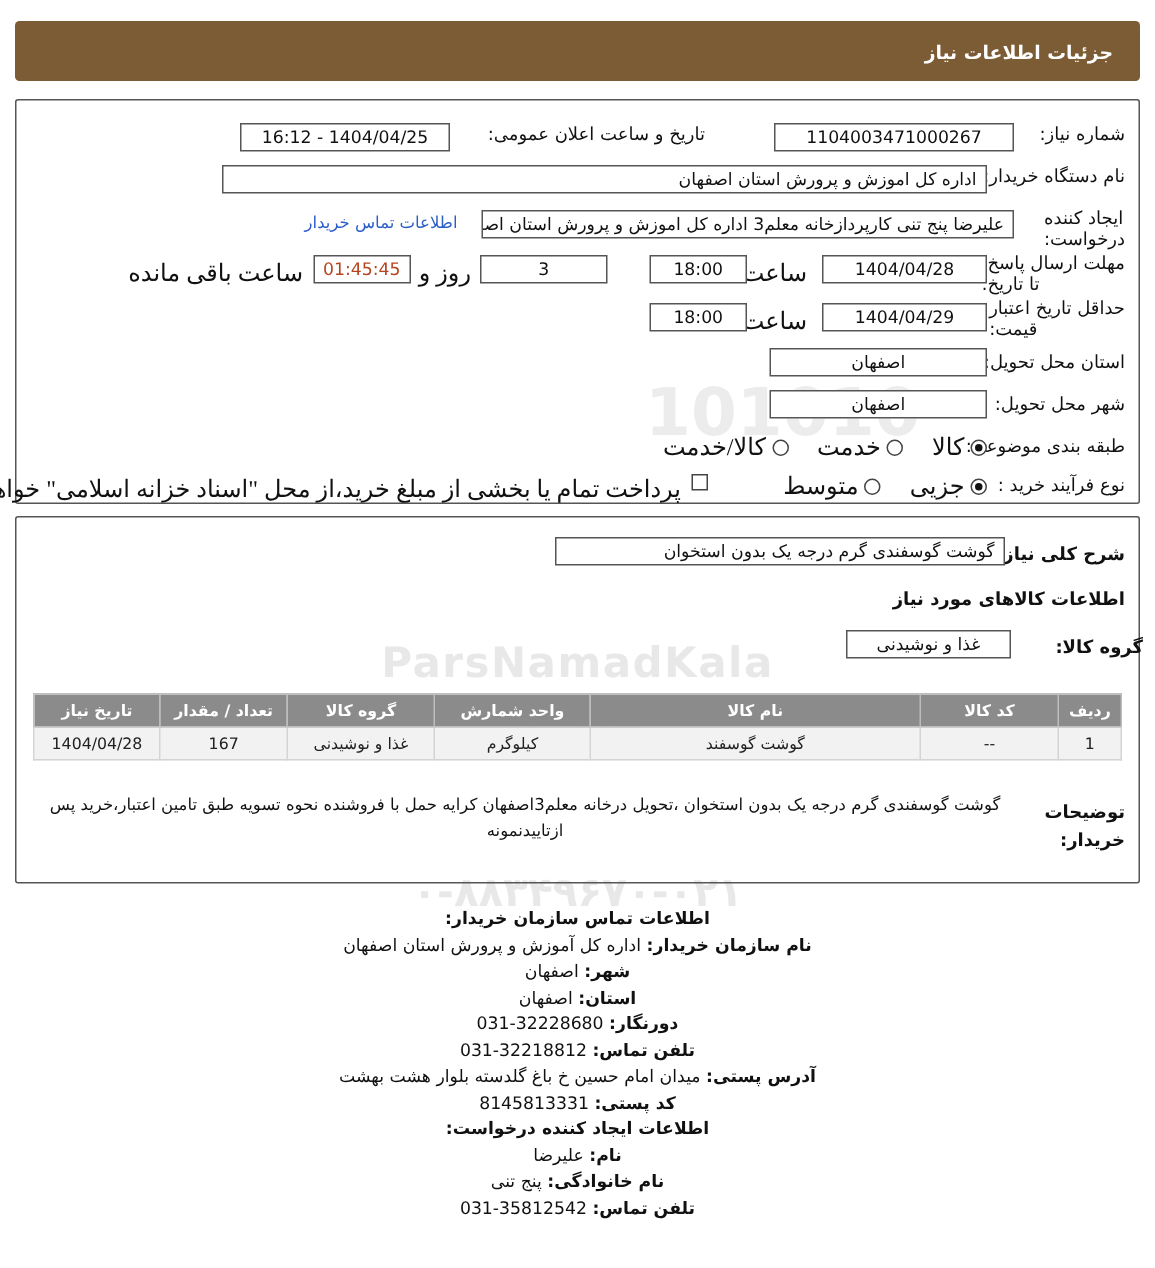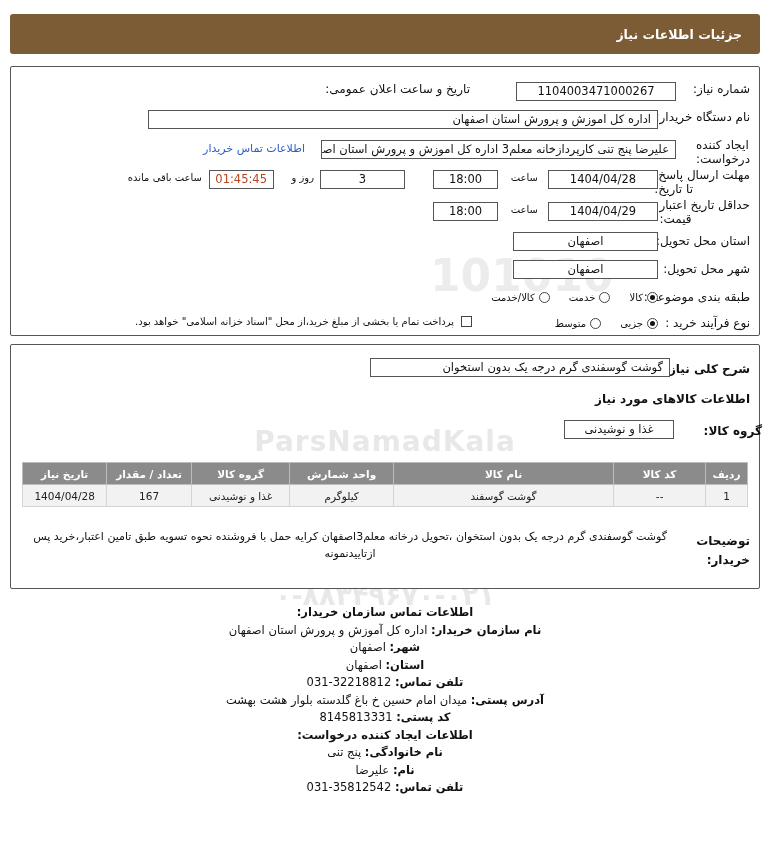--- a/index.html
+++ b/index.html
@@ -98,23 +98,24 @@
     line-height: 17px;
     font-size: 11.5px;
     color: #111;
     text-align: center;
     padding: 0 6px;
     display: inline-block;
     overflow: hidden;
     white-space: nowrap;
   }
   .plain {
-    font-size: 10px;
-    color: #111;
-    white-space: nowrap;
+    font-size: 16px;
+    color: #111;
+    white-space: nowrap;
+    font-family: Liberation Serif, serif;
   }
   .link {
     color: #2a5ec9;
     font-size: 11px;
     white-space: nowrap;
   }
 
   
   .radio {
     display: inline-block;
@@ -216,20 +217,21 @@
   <div class="section" style="top:66px; right:10px; width:750px; height:270px;"></div>
 
   <div class="form-row" style="top:82px; right:20px;">
     <span class="lbl">شماره نیاز:</span>
   </div>
   <div class="fld" style="position:absolute; top:82px; right:94px; width:160px;">1104003471000267</div>
 
   <div class="form-row" style="top:82px; right:300px;">
     <span class="lbl">تاریخ و ساعت اعلان عمومی:</span>
   </div>
+  <div class="fld" style="position:absolute; top:82px; right:470px; width:140px;">1404/04/25 - 16:12</div>
 
   <div class="form-row" style="top:110px; right:20px;">
     <span class="lbl">نام دستگاه خریدار:</span>
   </div>
   <div class="fld" style="position:absolute; top:110px; right:112px; width:510px; text-align:right;">اداره کل اموزش و پرورش استان اصفهان</div>
 
   <div class="form-row" style="top:138px; right:20px; flex-direction:column; align-items:flex-end;">
     <span class="lbl">ایجاد کننده</span>
     <span class="lbl">درخواست:</span>
   </div>
@@ -341,39 +343,43 @@
     </div>
     <div>
       <b>شهر:</b>
       <span>اصفهان</span>
     </div>
     <div>
       <b>استان:</b>
       <span>اصفهان</span>
     </div>
     <div>
+      <b>دورنگار:</b>
+      <span>32228680-031</span>
+    </div>
+    <div>
       <b>تلفن تماس:</b>
       <span>32218812-031</span>
     </div>
     <div>
       <b>آدرس پستی:</b>
       <span>میدان امام حسین خ باغ گلدسته بلوار هشت بهشت</span>
     </div>
     <div>
       <b>کد پستی:</b>
       <span>8145813331</span>
     </div>
     <div class="hdr">اطلاعات ایجاد کننده درخواست:</div>
     <div>
+      <b>نام:</b>
+      <span>علیرضا</span>
+    </div>
+    <div>
       <b>نام خانوادگی:</b>
       <span>پنج تنی</span>
     </div>
     <div>
-      <b>نام:</b>
-      <span>علیرضا</span>
-    </div>
-    <div>
       <b>تلفن تماس:</b>
       <span>35812542-031</span>
     </div>
   </div>
 
 </div>
 
 </body></html>

